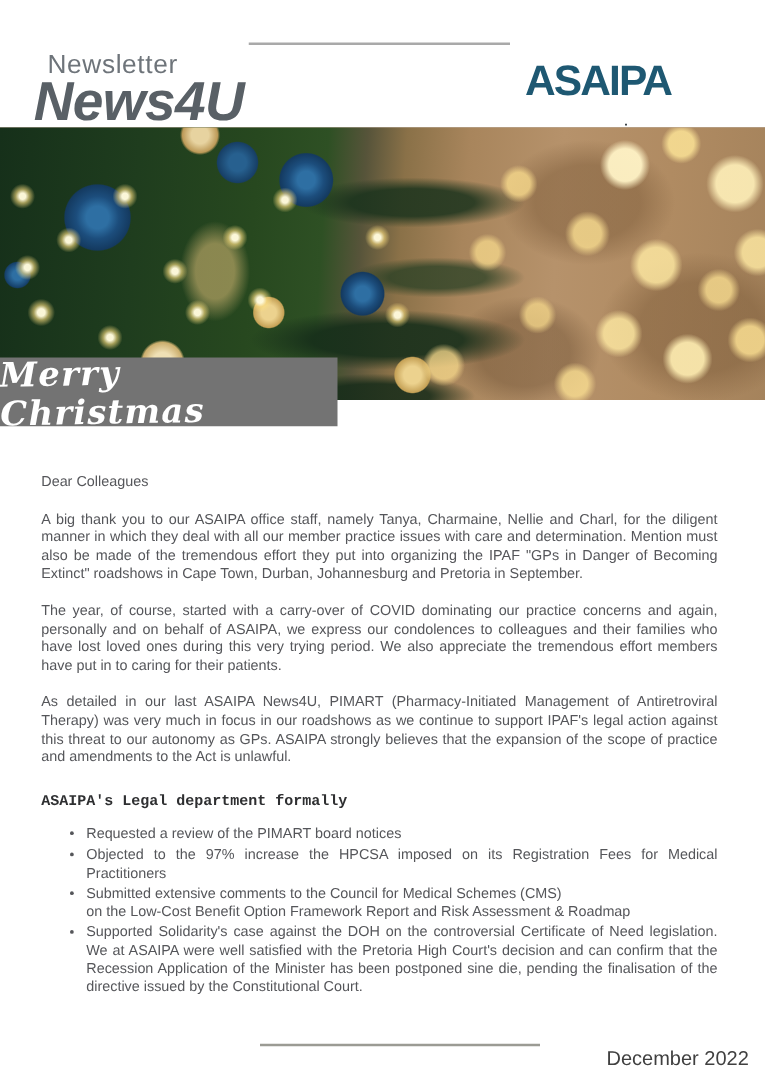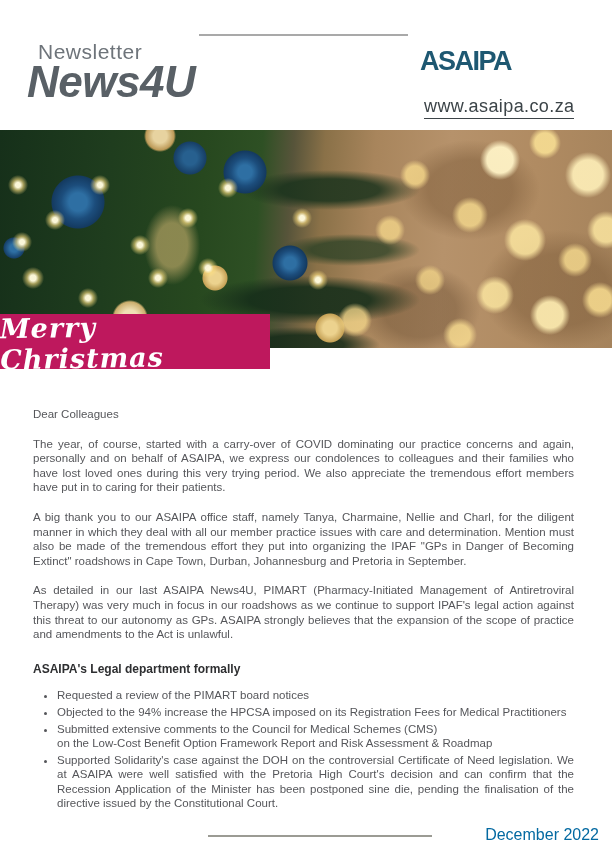--- a/index.html
+++ b/index.html
@@ -2,27 +2,27 @@
 <html><head>
 <meta charset="utf-8">
 <style>
   html,body{margin:0;padding:0;background:#ffffff;}
   .page{
     position:relative;width:612px;height:868px;background:#ffffff;
     font-family:"Liberation Sans",sans-serif;overflow:hidden;
   }
 
   
-  .header{position:relative;height:130px;padding-left:44px;}
+  .header{position:relative;height:102px;padding-left:44px;}
   .top-rule{position:absolute;left:199px;top:34px;width:209px;height:2px;background:#a9a9a9;}
   .kicker{position:absolute;left:38px;top:40px;font-size:21px;color:#6e747a;letter-spacing:.5px;}
   .title{position:absolute;left:27px;top:60px;font-size:44px;font-weight:800;color:#596066;letter-spacing:-.5px;line-height:1;font-style:italic;}
   .logo-block{position:absolute;left:418px;top:34px;width:185px;}
   .logo-row{position:relative;height:58px;}
-  .logo-text{position:absolute;left:2px;top:12px;font-size:27px;font-weight:800;color:#1e5872;letter-spacing:-1.5px;z-index:2;}
+  .logo-text{position:absolute;left:2px;top:12px;font-size:34px;font-weight:800;color:#1e5872;letter-spacing:-1.5px;z-index:2;}
   .logo-diamond{position:absolute;left:116px;top:-2px;width:66px;height:66px;z-index:1;}
   .logo-url{position:absolute;left:6px;top:49px;font-size:18px;color:#3c4448;letter-spacing:.4px;
     text-decoration:none;border-bottom:1.5px solid #3c4448;padding-bottom:1px;cursor:pointer;margin-top:13px;}
 
   
   .hero{position:relative;height:239px;margin-top:0;}
   .hero-photo{
     position:absolute;left:0;top:0;width:612px;height:218px;
     background-color:#7a5f3f;
     background-image:
@@ -77,40 +77,40 @@
       radial-gradient(ellipse 70px 16px at 350px 120px, rgba(30,58,32,.7) 0 55%, rgba(30,58,32,0) 100%),
       radial-gradient(ellipse 80px 18px at 300px 215px, rgba(20,42,24,.85) 0 55%, rgba(20,42,24,0) 100%),
       
       radial-gradient(ellipse 70px 50px at 470px 60px, rgba(125,92,58,.5) 0 60%, rgba(125,92,58,0) 100%),
       radial-gradient(ellipse 80px 60px at 560px 160px, rgba(120,88,55,.45) 0 60%, rgba(120,88,55,0) 100%),
       radial-gradient(ellipse 60px 45px at 420px 180px, rgba(100,72,45,.4) 0 60%, rgba(100,72,45,0) 100%),
       
       linear-gradient(94deg, #16301a 0%, #1f3d1e 18%, #27481f 33%, #2e5024 42%, #57543a 47%, #8a7148 52%, #a8855c 60%, #b6926b 72%, #b08b62 86%, #a5835c 100%);
   }
   .merry-banner{
-    position:absolute;left:0;top:184px;width:270px;height:55px;background:#be185d;
+    position:absolute;left:0;top:184px;width:270px;height:55px;background:#737373;
     display:flex;align-items:center;justify-content:center;
   }
   .merry-text{
     color:#ffffff;font-family:"DejaVu Serif",serif;font-style:italic;font-weight:bold;
     font-size:27px;letter-spacing:1px;transform:rotate(-1deg);
   }
 
   
   .main{padding:38px 38px 0 33px;color:#55565a;font-size:11.5px;line-height:14.6px;}
   .main p{margin:0 0 15px 0;text-align:justify;}
   .salutation{text-align:left !important;}
-  .section-heading{font-weight:bold;color:#2e2f31;font-size:12px;margin:20px 0 12px 0 !important;text-align:left !important;}
+  .section-heading{font-weight:bold;color:#2e2f31;font-size:12px;margin:20px 0 12px 0 !important;text-align:left !important;font-family:Liberation Mono, monospace;}
   .bullets{margin:0;padding:0 0 0 24px;list-style:disc;}
-  .bullets li{margin:0 0 2px 0;text-align:justify;white-space:pre-line;}
+  .bullets li{margin:0 0 2px 12px;text-align:justify;white-space:pre-line;}
 
   
   .footer{position:absolute;left:0;bottom:0;width:612px;height:45px;}
   .bottom-rule{position:absolute;left:208px;top:12px;width:224px;height:2px;background:#9b9b94;}
-  .issue-date{position:absolute;right:13px;top:3px;font-size:16px;color:#0369a1;}
+  .issue-date{position:absolute;right:13px;top:16px;font-size:16px;color:#404040;}
 </style>
 </head>
 <body>
 
 <div class="page">
 
   <div class="header">
     <div class="top-rule"></div>
     <div class="kicker">Newsletter</div>
     <div class="title">News4U</div>
@@ -125,27 +125,27 @@
 
   <div class="hero">
     <div class="hero-photo" title="Christmas tree with blue and gold ornaments, string lights and golden bokeh"></div>
     <div class="merry-banner">
       <span class="merry-text">Merry Christmas</span>
     </div>
   </div>
 
   <div class="main">
     <p class="salutation">Dear Colleagues</p>
+    <p>A big thank you to our ASAIPA office staff, namely Tanya, Charmaine, Nellie and Charl, for the diligent manner in which they deal with all our member practice issues with care and determination. Mention must also be made of the tremendous effort they put into organizing the IPAF "GPs in Danger of Becoming Extinct" roadshows in Cape Town, Durban, Johannesburg and Pretoria in September.</p>
     <p>The year, of course, started with a carry-over of COVID dominating our practice concerns and again, personally and on behalf of ASAIPA, we express our condolences to colleagues and their families who have lost loved ones during this very trying period. We also appreciate the tremendous effort members have put in to caring for their patients.</p>
-    <p>A big thank you to our ASAIPA office staff, namely Tanya, Charmaine, Nellie and Charl, for the diligent manner in which they deal with all our member practice issues with care and determination. Mention must also be made of the tremendous effort they put into organizing the IPAF "GPs in Danger of Becoming Extinct" roadshows in Cape Town, Durban, Johannesburg and Pretoria in September.</p>
     <p>As detailed in our last ASAIPA News4U, PIMART (Pharmacy-Initiated Management of Antiretroviral Therapy) was very much in focus in our roadshows as we continue to support IPAF's legal action against this threat to our autonomy as GPs. ASAIPA strongly believes that the expansion of the scope of practice and amendments to the Act is unlawful.</p>
     <p class="section-heading">ASAIPA's Legal department formally</p>
     <ul class="bullets">
       <li>Requested a review of the PIMART board notices</li>
-      <li>Objected to the 94% increase the HPCSA imposed on its Registration Fees for Medical Practitioners</li>
+      <li>Objected to the 97% increase the HPCSA imposed on its Registration Fees for Medical Practitioners</li>
       <li>Submitted extensive comments to the Council for Medical Schemes (CMS)
 on the Low-Cost Benefit Option Framework Report and Risk Assessment &amp; Roadmap</li>
       <li>Supported Solidarity's case against the DOH on the controversial Certificate of Need legislation. We at ASAIPA were well satisfied with the Pretoria High Court's decision and can confirm that the Recession Application of the Minister has been postponed sine die, pending the finalisation of the directive issued by the Constitutional Court.</li>
     </ul>
   </div>
 
   <div class="footer">
     <div class="bottom-rule"></div>
     <div class="issue-date">December 2022</div>
   </div>

